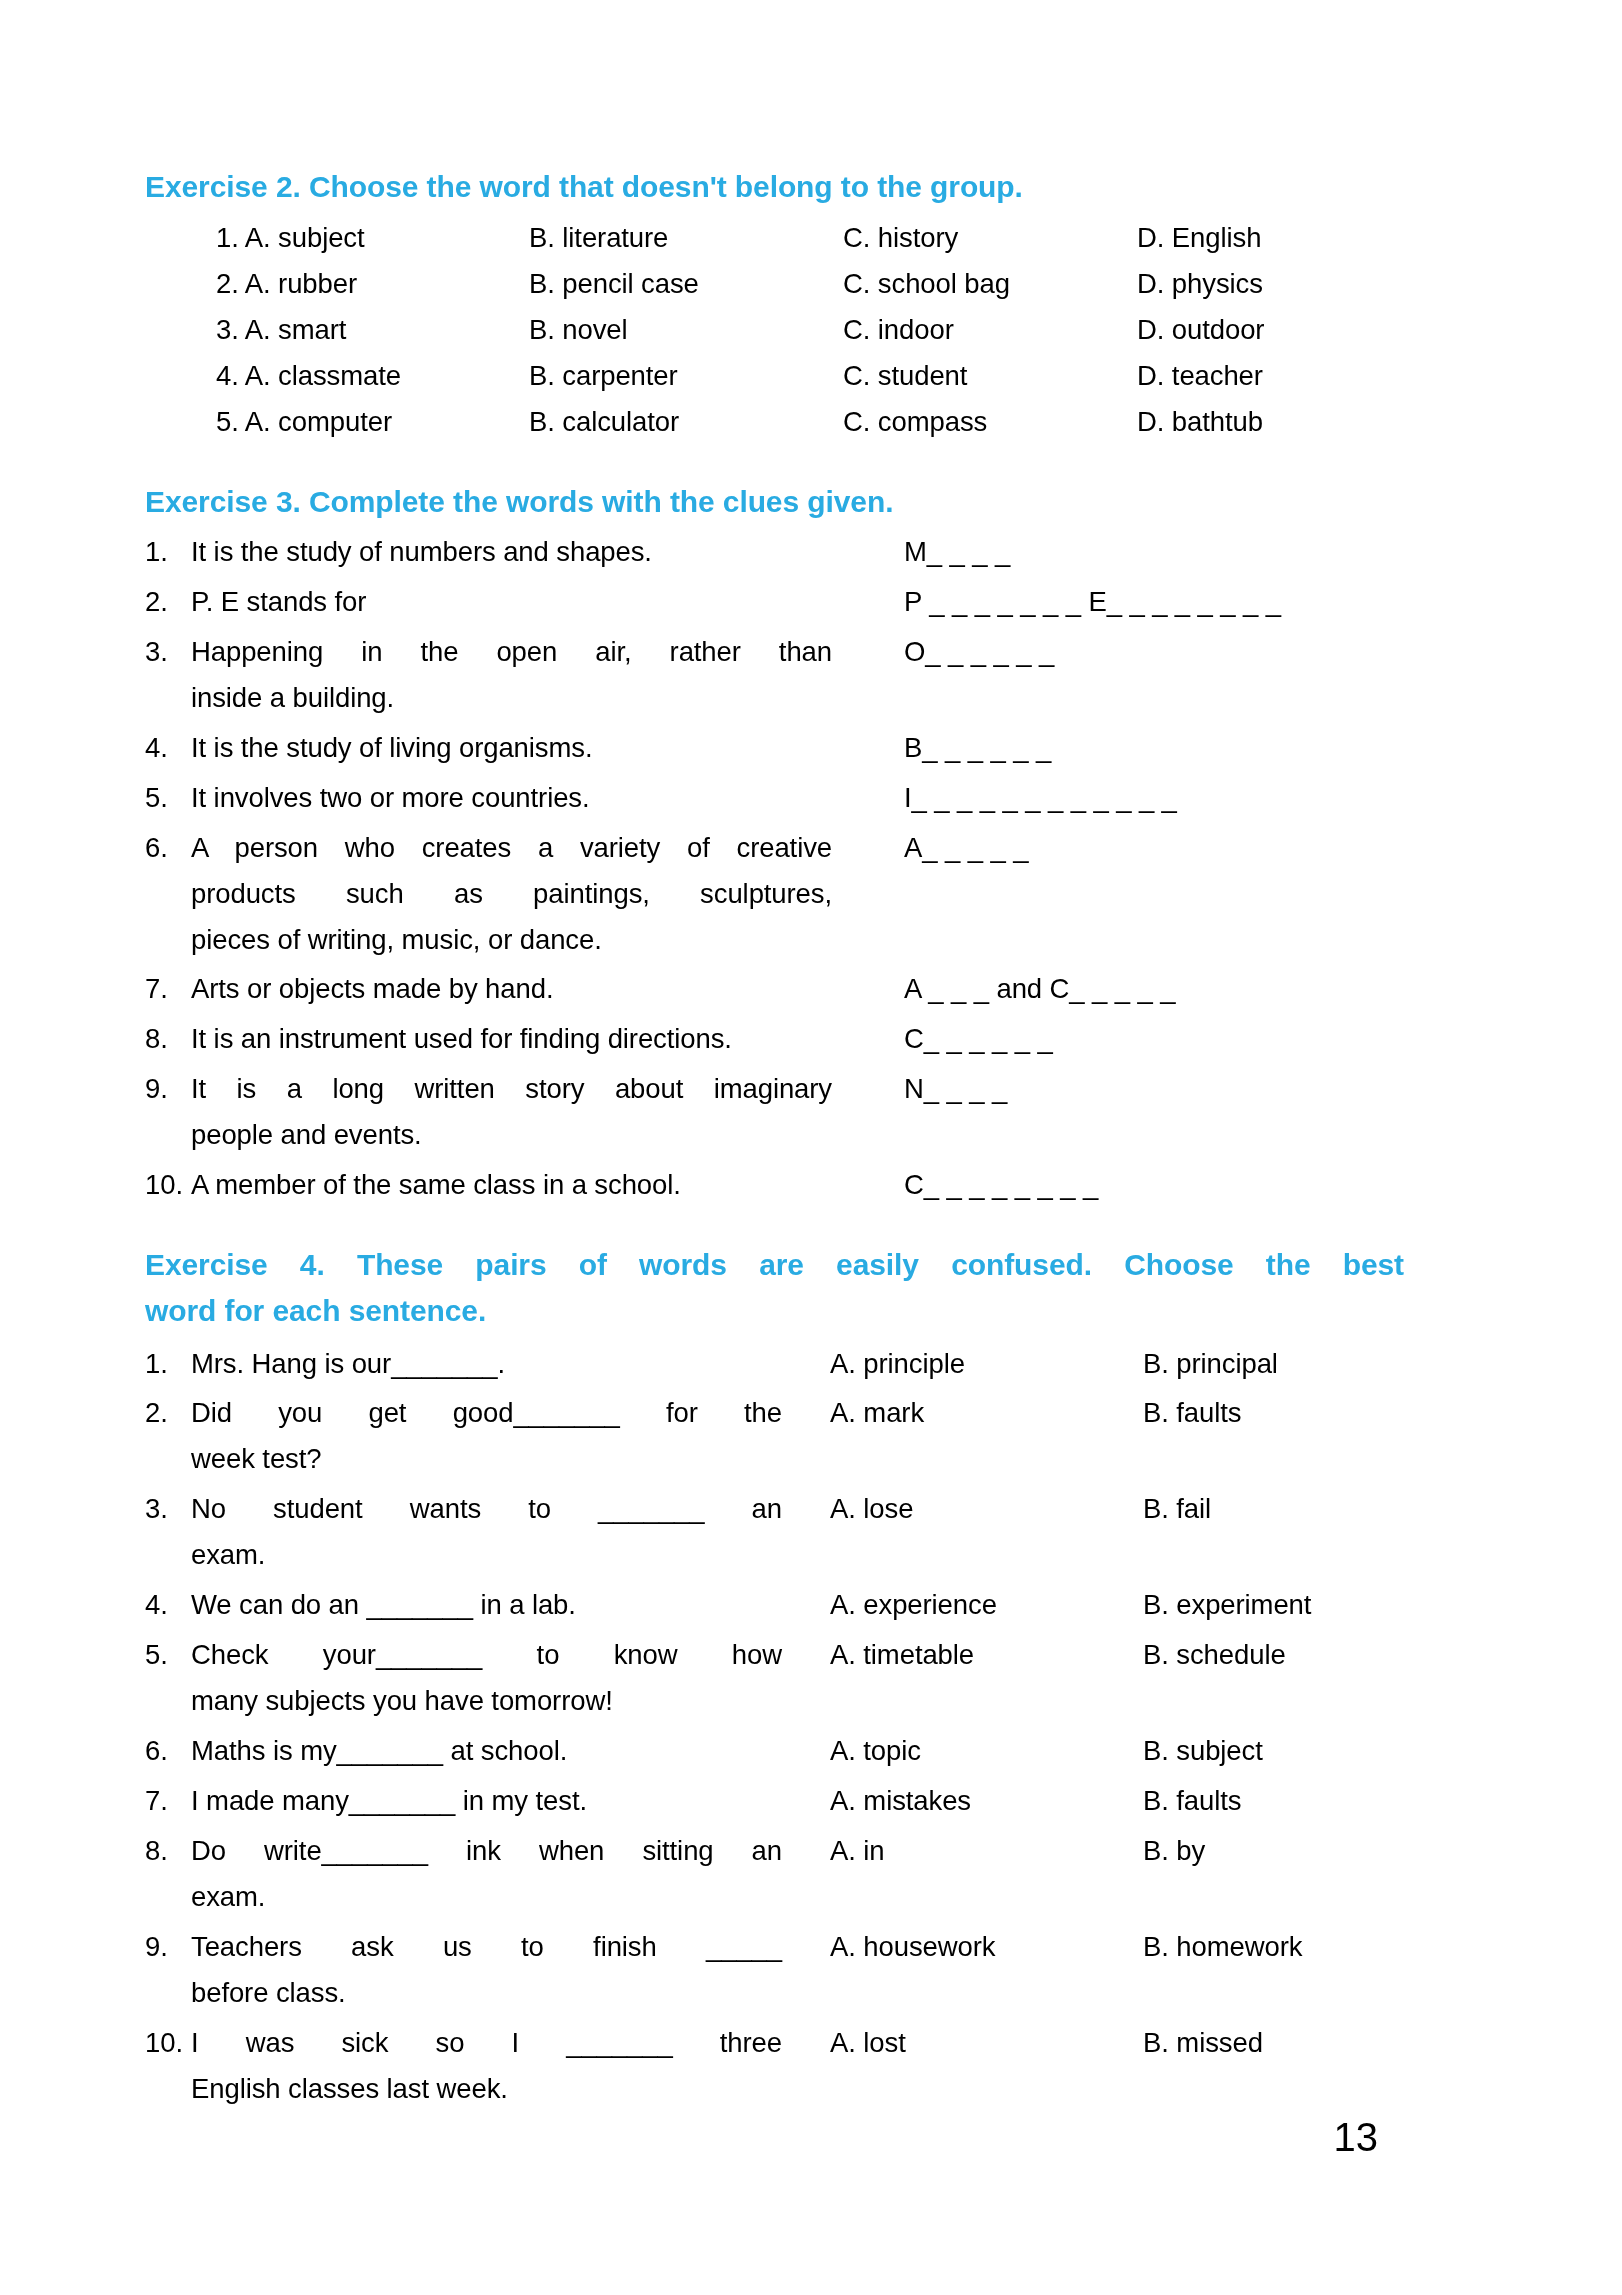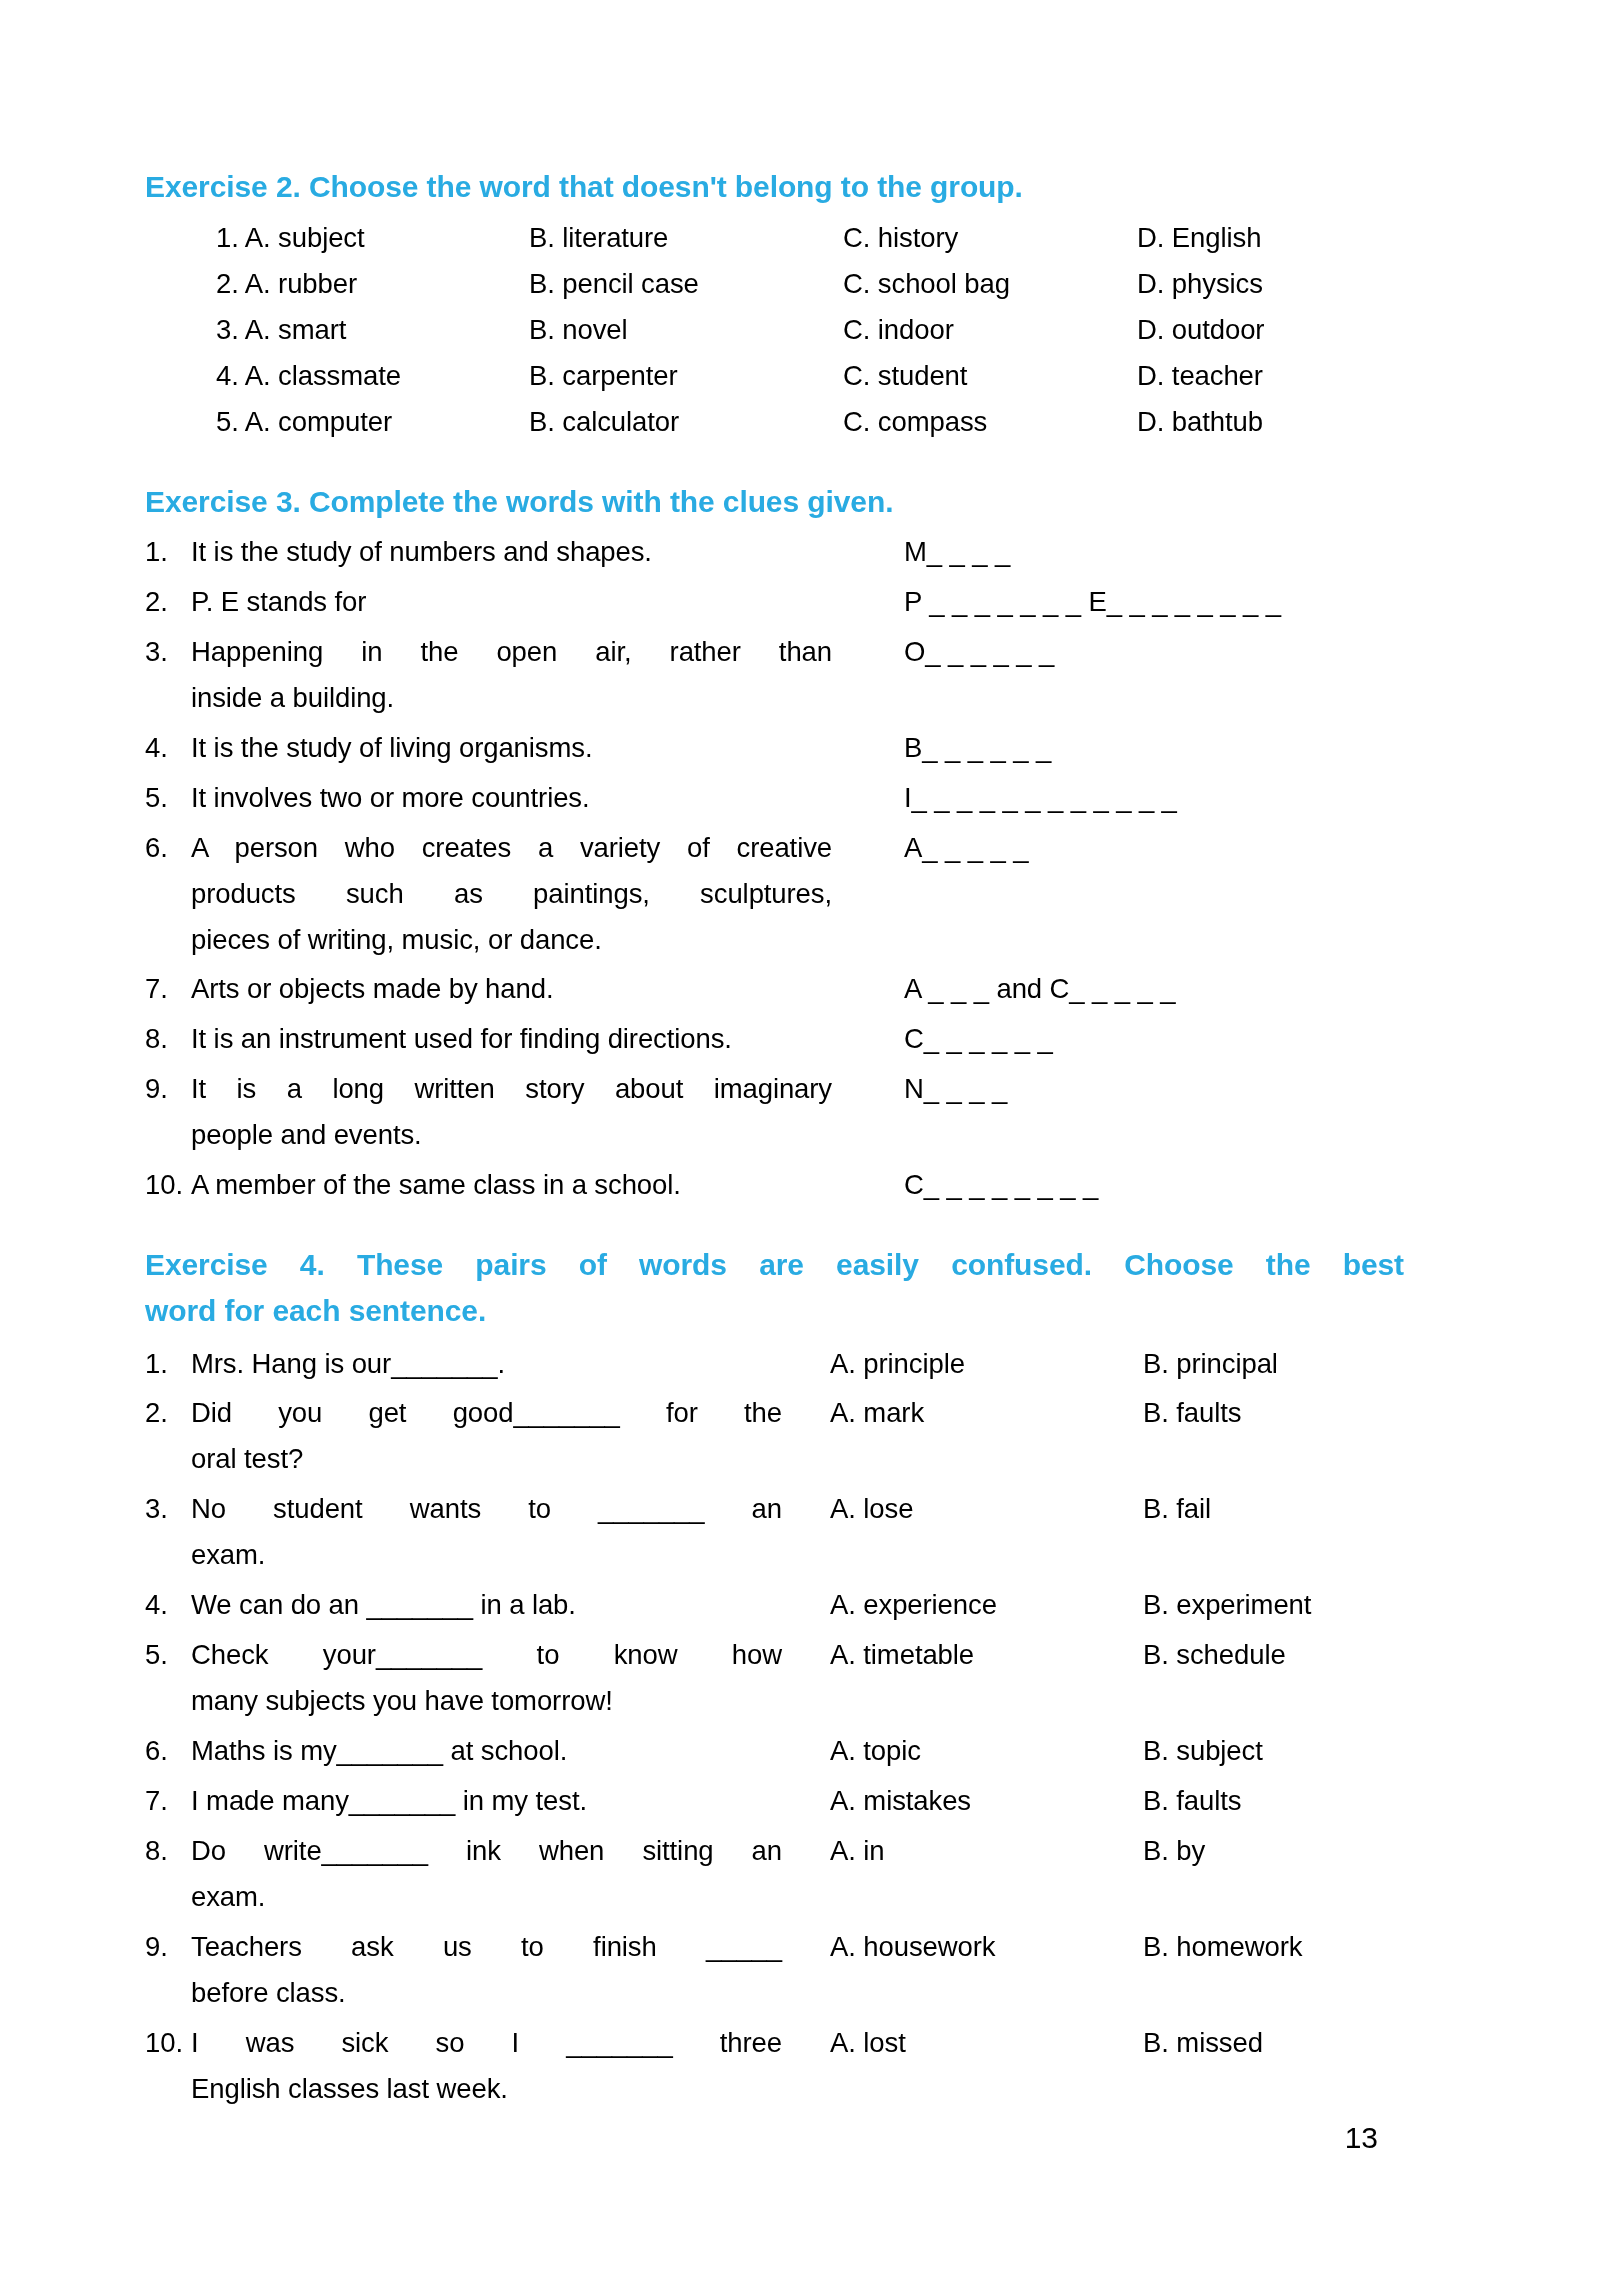--- a/index.html
+++ b/index.html
@@ -48,21 +48,21 @@
   .ex4-item { display: flex; align-items: flex-start; margin-bottom: 3.9px; }
   .sentence { width: 591px; flex: none; }
   .sentence .jline { text-align: justify; text-align-last: justify; }
   .opt-a { width: 293px; flex: none; margin-left: 48px; white-space: nowrap; }
   .opt-b { flex: 1; white-space: nowrap; margin-left: 20px; }
 
   .page-number {
     position: absolute;
     top: 2118px;
     right: 244px;
-    font-size: 30px;
+    font-size: 40px;
     line-height: 39px;
     letter-spacing: 0;
   }
 </style>
 </head>
 <body>
 
 <div class="page">
   <div class="content">
 
@@ -206,21 +206,21 @@
             <div>Mrs. Hang is our_______.</div>
           </div>
           <div class="opt-a">A. principle</div>
           <div class="opt-b">B. principal</div>
         </div>
 
         <div class="ex4-item">
           <div class="item-num">2.</div>
           <div class="sentence">
             <div class="jline">Did you get good_______ for the</div>
-            <div>oral test?</div>
+            <div>week test?</div>
           </div>
           <div class="opt-a">A. mark</div>
           <div class="opt-b">B. faults</div>
         </div>
 
         <div class="ex4-item">
           <div class="item-num">3.</div>
           <div class="sentence">
             <div class="jline">No student wants to _______ an</div>
             <div>exam.</div>

